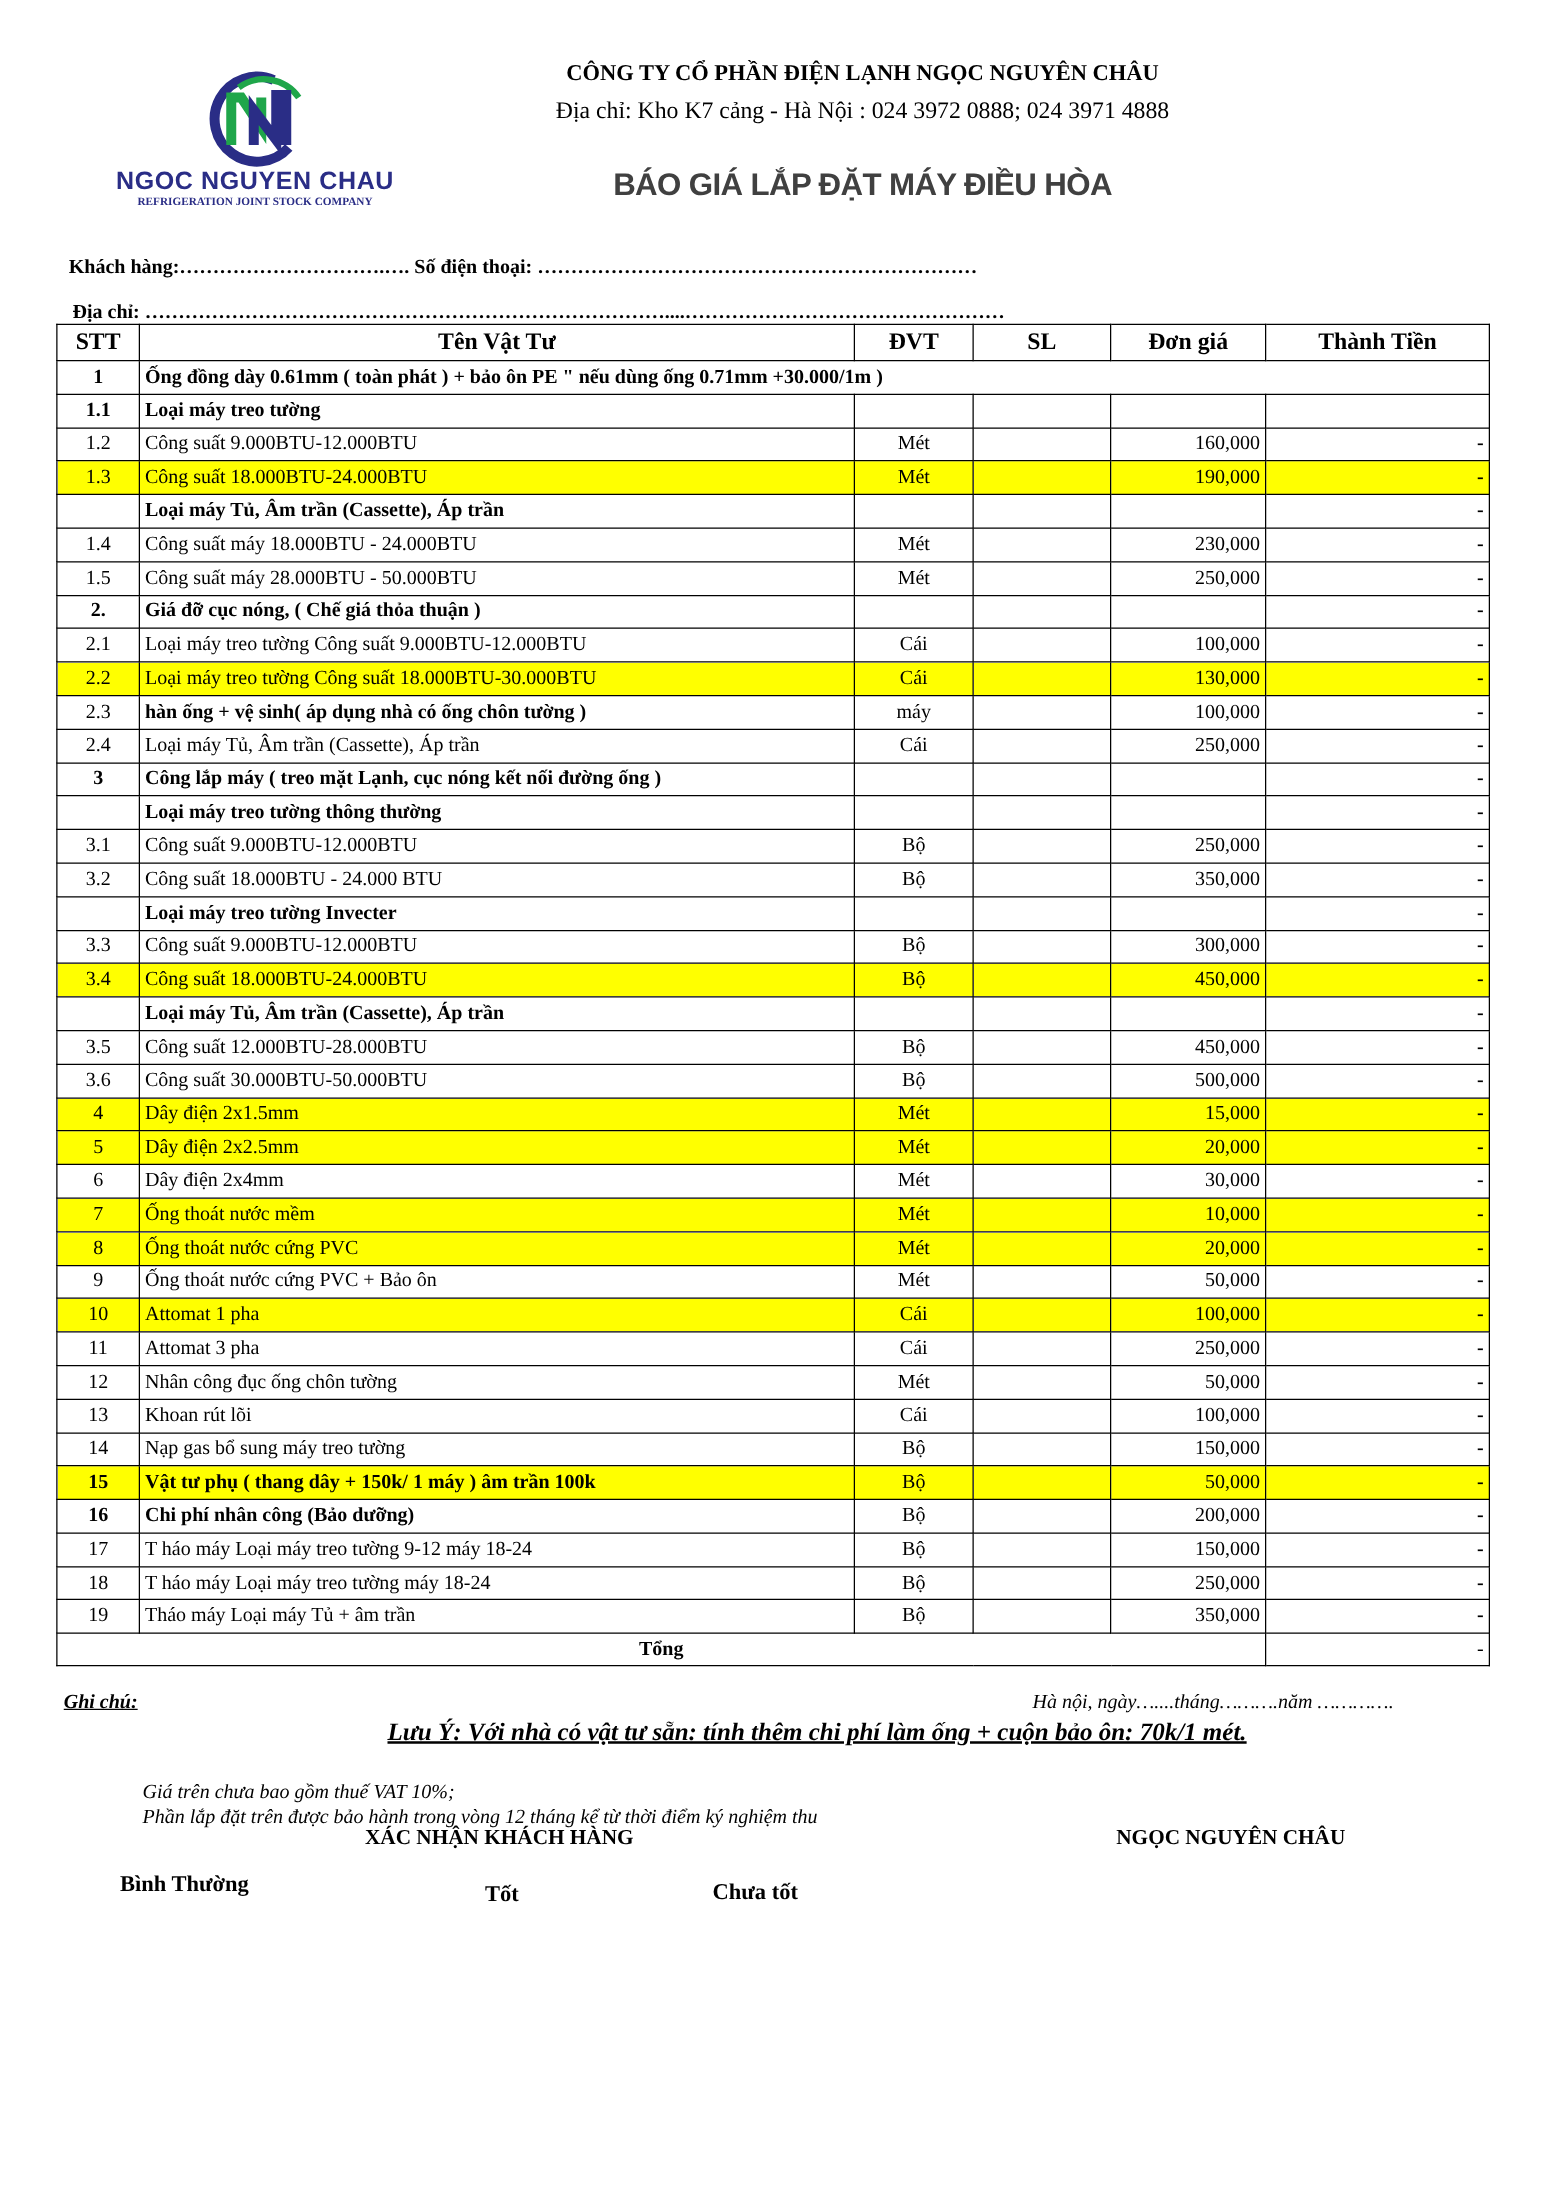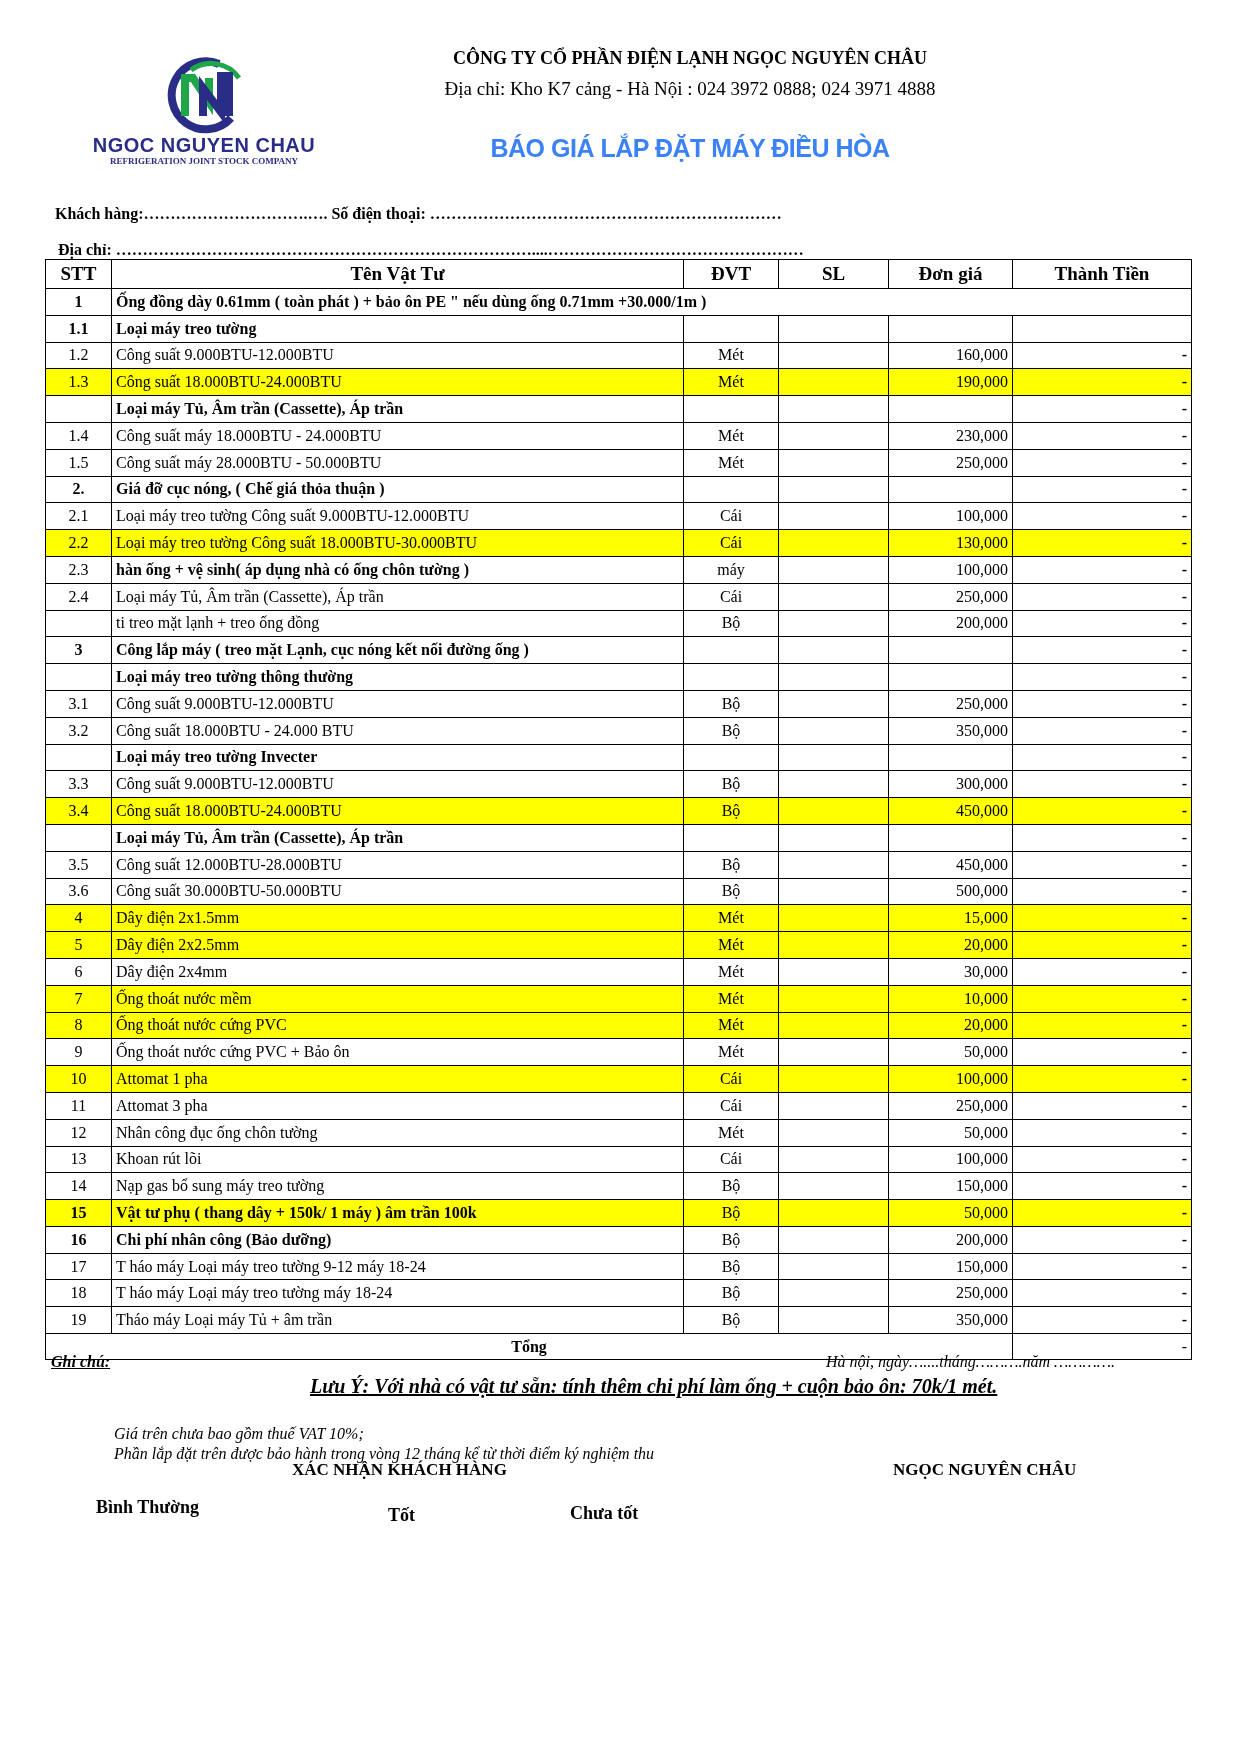--- a/index.html
+++ b/index.html
@@ -9,21 +9,21 @@
     .logo { position: absolute; left: 84px; top: 56px; width: 240px; height: 116px; text-decoration: underline; }
     .logo svg { display: block; margin: 0 auto; }
     .logo .brand { position: absolute; left: 0; top: 78px; width: 240px; text-align: center;
       font-family: "Liberation Sans", sans-serif; font-weight: bold; font-size: 20px; color: #2a2d86; letter-spacing: 0.5px; }
     .logo .sub { position: absolute; left: 0; top: 100px; width: 240px; text-align: center;
       font-family: "Liberation Serif", serif; font-weight: bold; font-size: 9px; color: #2a2d86; }
 
     .company { position: absolute; left: 400px; top: 48px; width: 580px; text-align: center; font-weight: bold; font-size: 18px; }
     .address { position: absolute; left: 380px; top: 78px; width: 620px; text-align: center; font-size: 19px; }
     .title { position: absolute; left: 380px; top: 134px; width: 620px; text-align: center;
-      font-family: "Liberation Sans", sans-serif; font-weight: bold; font-size: 25px; color: #3b82f6; letter-spacing: -0.5px; }
+      font-family: "Liberation Sans", sans-serif; font-weight: bold; font-size: 25px; color: #404040; letter-spacing: -0.5px; }
 
     .cust { position: absolute; left: 55px; top: 205px; font-weight: bold; font-size: 16px; white-space: nowrap; }
     .addr { position: absolute; left: 58px; top: 241px; font-weight: bold; font-size: 16px; white-space: nowrap; }
 
     table.quote { position: absolute; left: 45px; top: 259px; width: 1146px; border-collapse: collapse; table-layout: fixed; font-size: 16px; }
     table.quote td, table.quote th { border: 1.5px solid #000; height: 26.8px; padding: 0 4px; line-height: 24px; white-space: nowrap; overflow: hidden; }
     table.quote th { font-weight: bold; font-size: 19px; height: 29px; }
     td.stt { text-align: center; }
     td.unit { text-align: center; }
     td.price { text-align: right; padding-right: 6px; }
@@ -171,28 +171,20 @@
         <td class="total">-</td>
       </tr>
       <tr>
         <td class="stt">2.4</td>
         <td class="name">Loại máy Tủ, Âm trần (Cassette), Áp trần</td>
         <td class="unit">Cái</td>
         <td class="qty"></td>
         <td class="price">250,000</td>
         <td class="total">-</td>
       </tr>
-      <tr>
-        <td class="stt"></td>
-        <td class="name">ti treo mặt lạnh + treo ống đồng</td>
-        <td class="unit">Bộ</td>
-        <td class="qty"></td>
-        <td class="price">200,000</td>
-        <td class="total">-</td>
-      </tr>
       <tr class=" bold">
         <td class="stt">3</td>
         <td class="name">Công lắp máy ( treo mặt Lạnh, cục nóng kết nối đường ống )</td>
         <td class="unit"></td>
         <td class="qty"></td>
         <td class="price"></td>
         <td class="total">-</td>
       </tr>
       <tr class=" bold">
         <td class="stt"></td>

